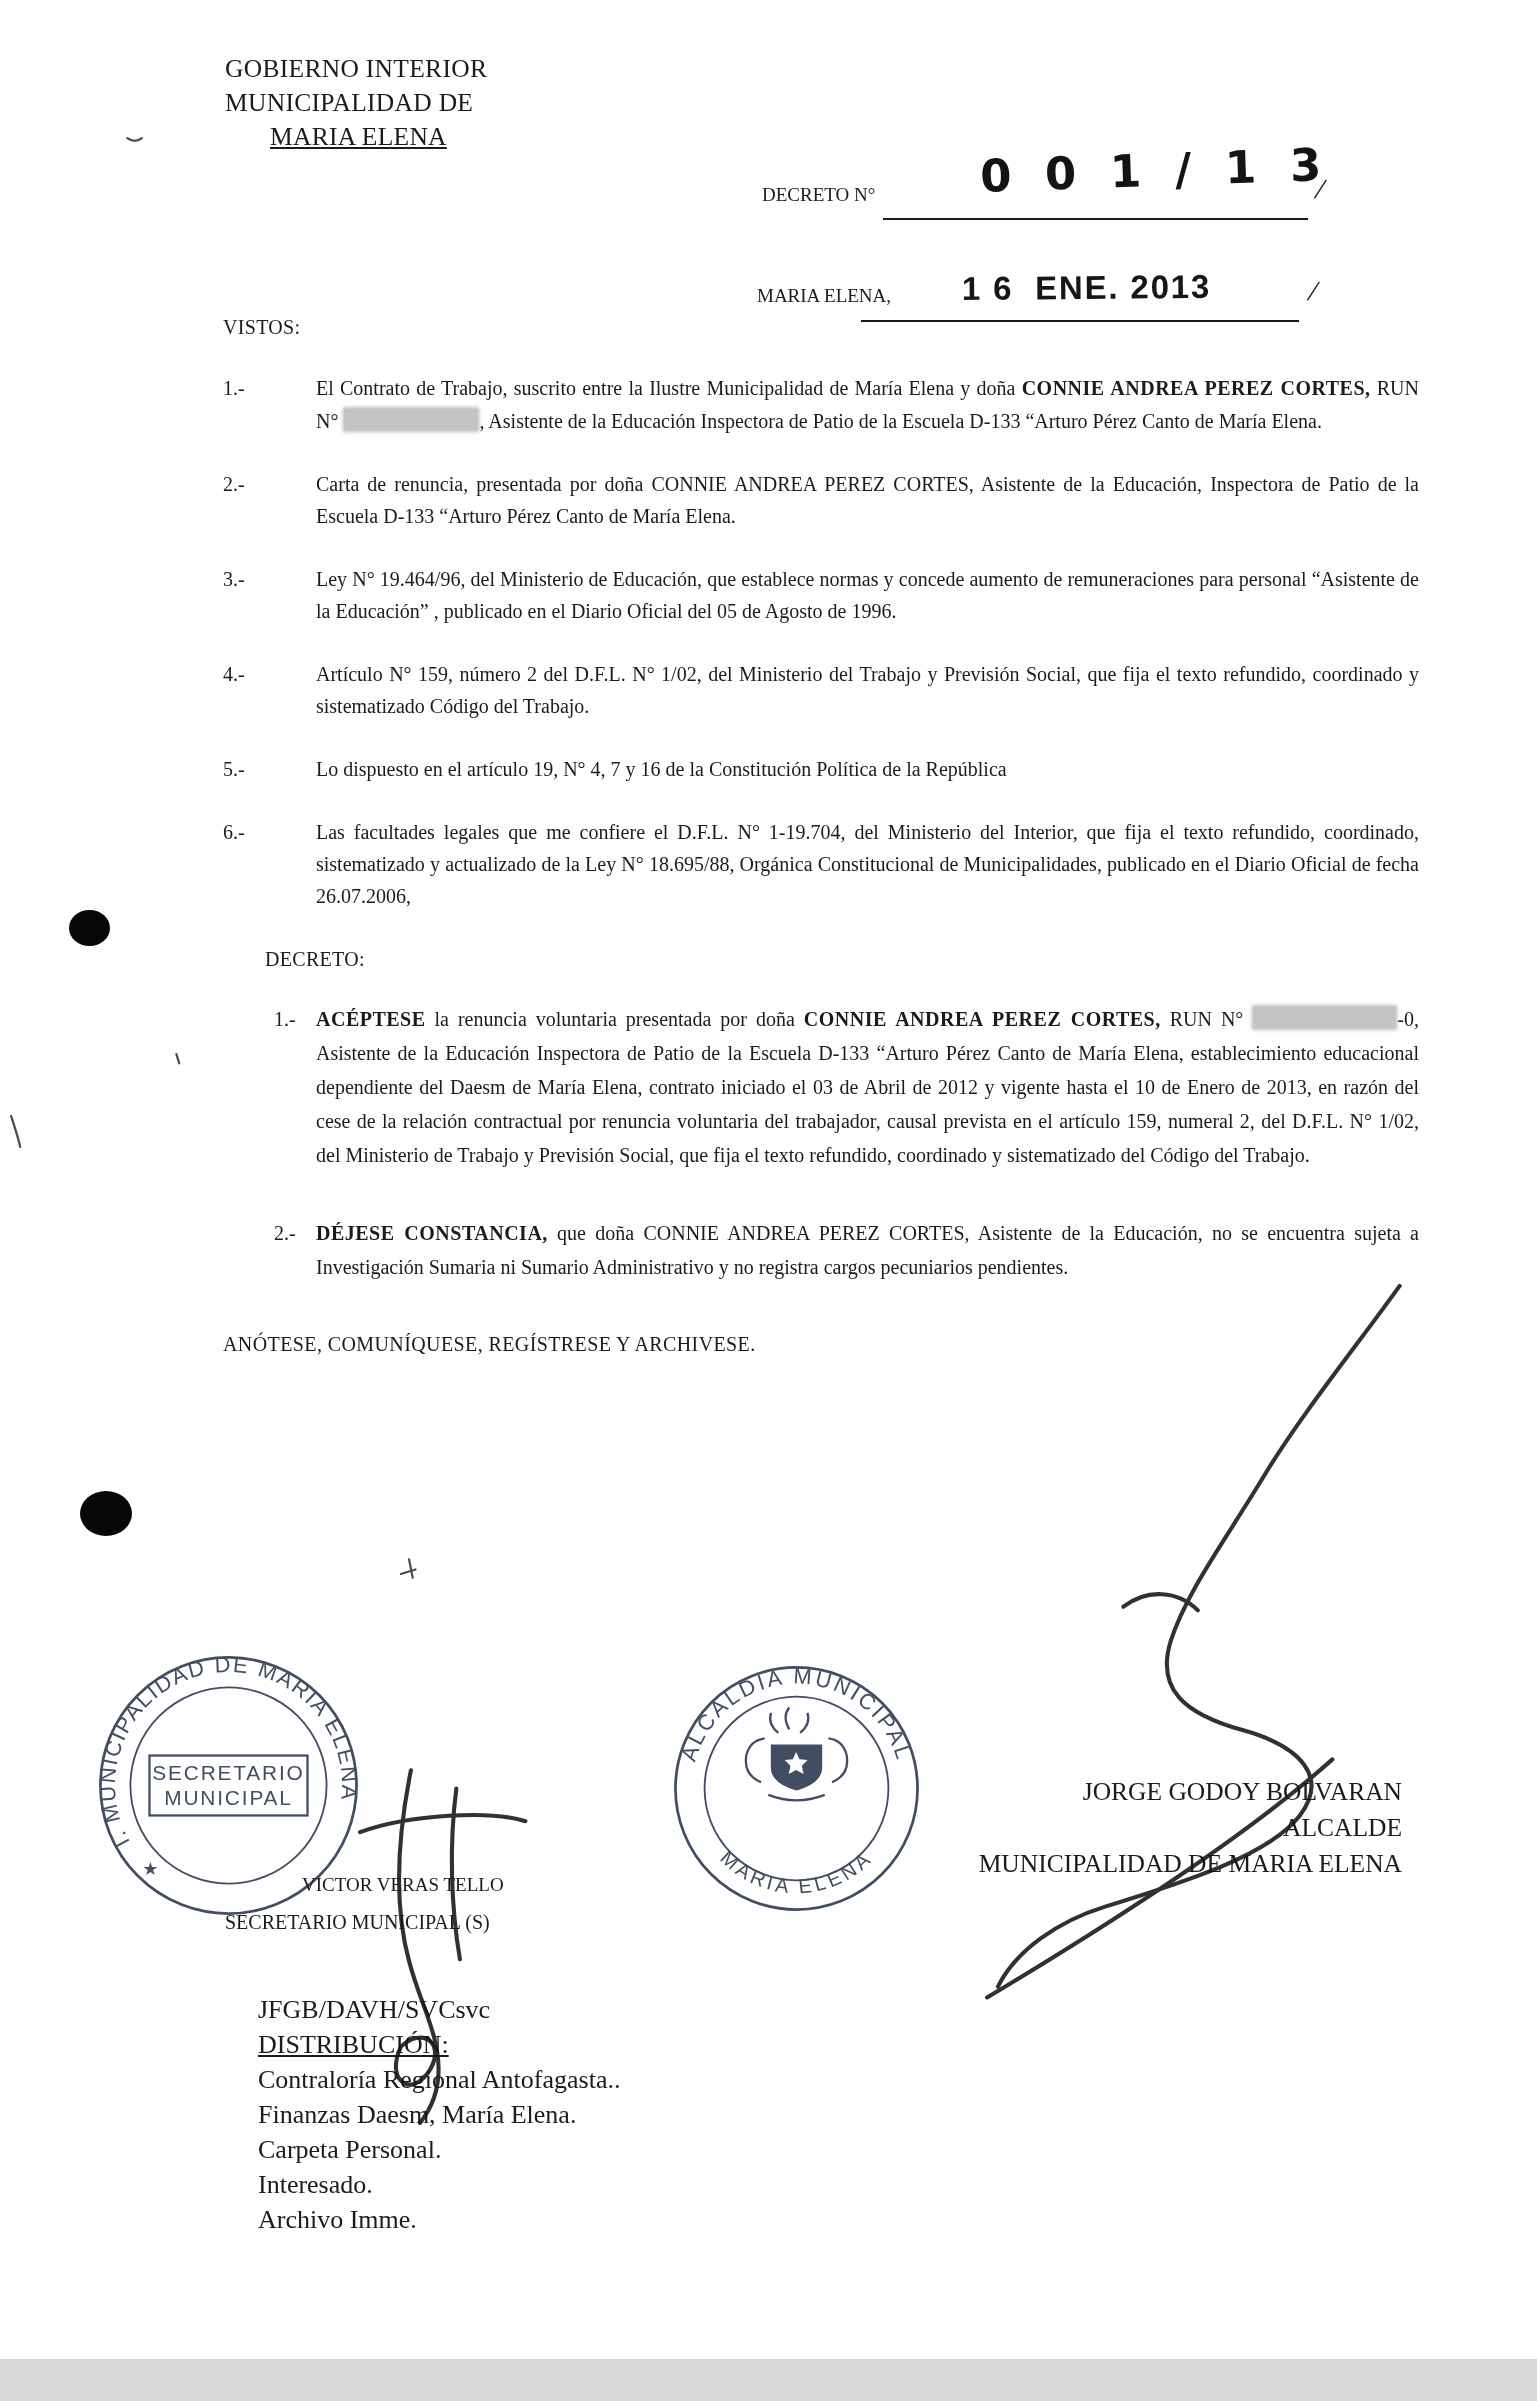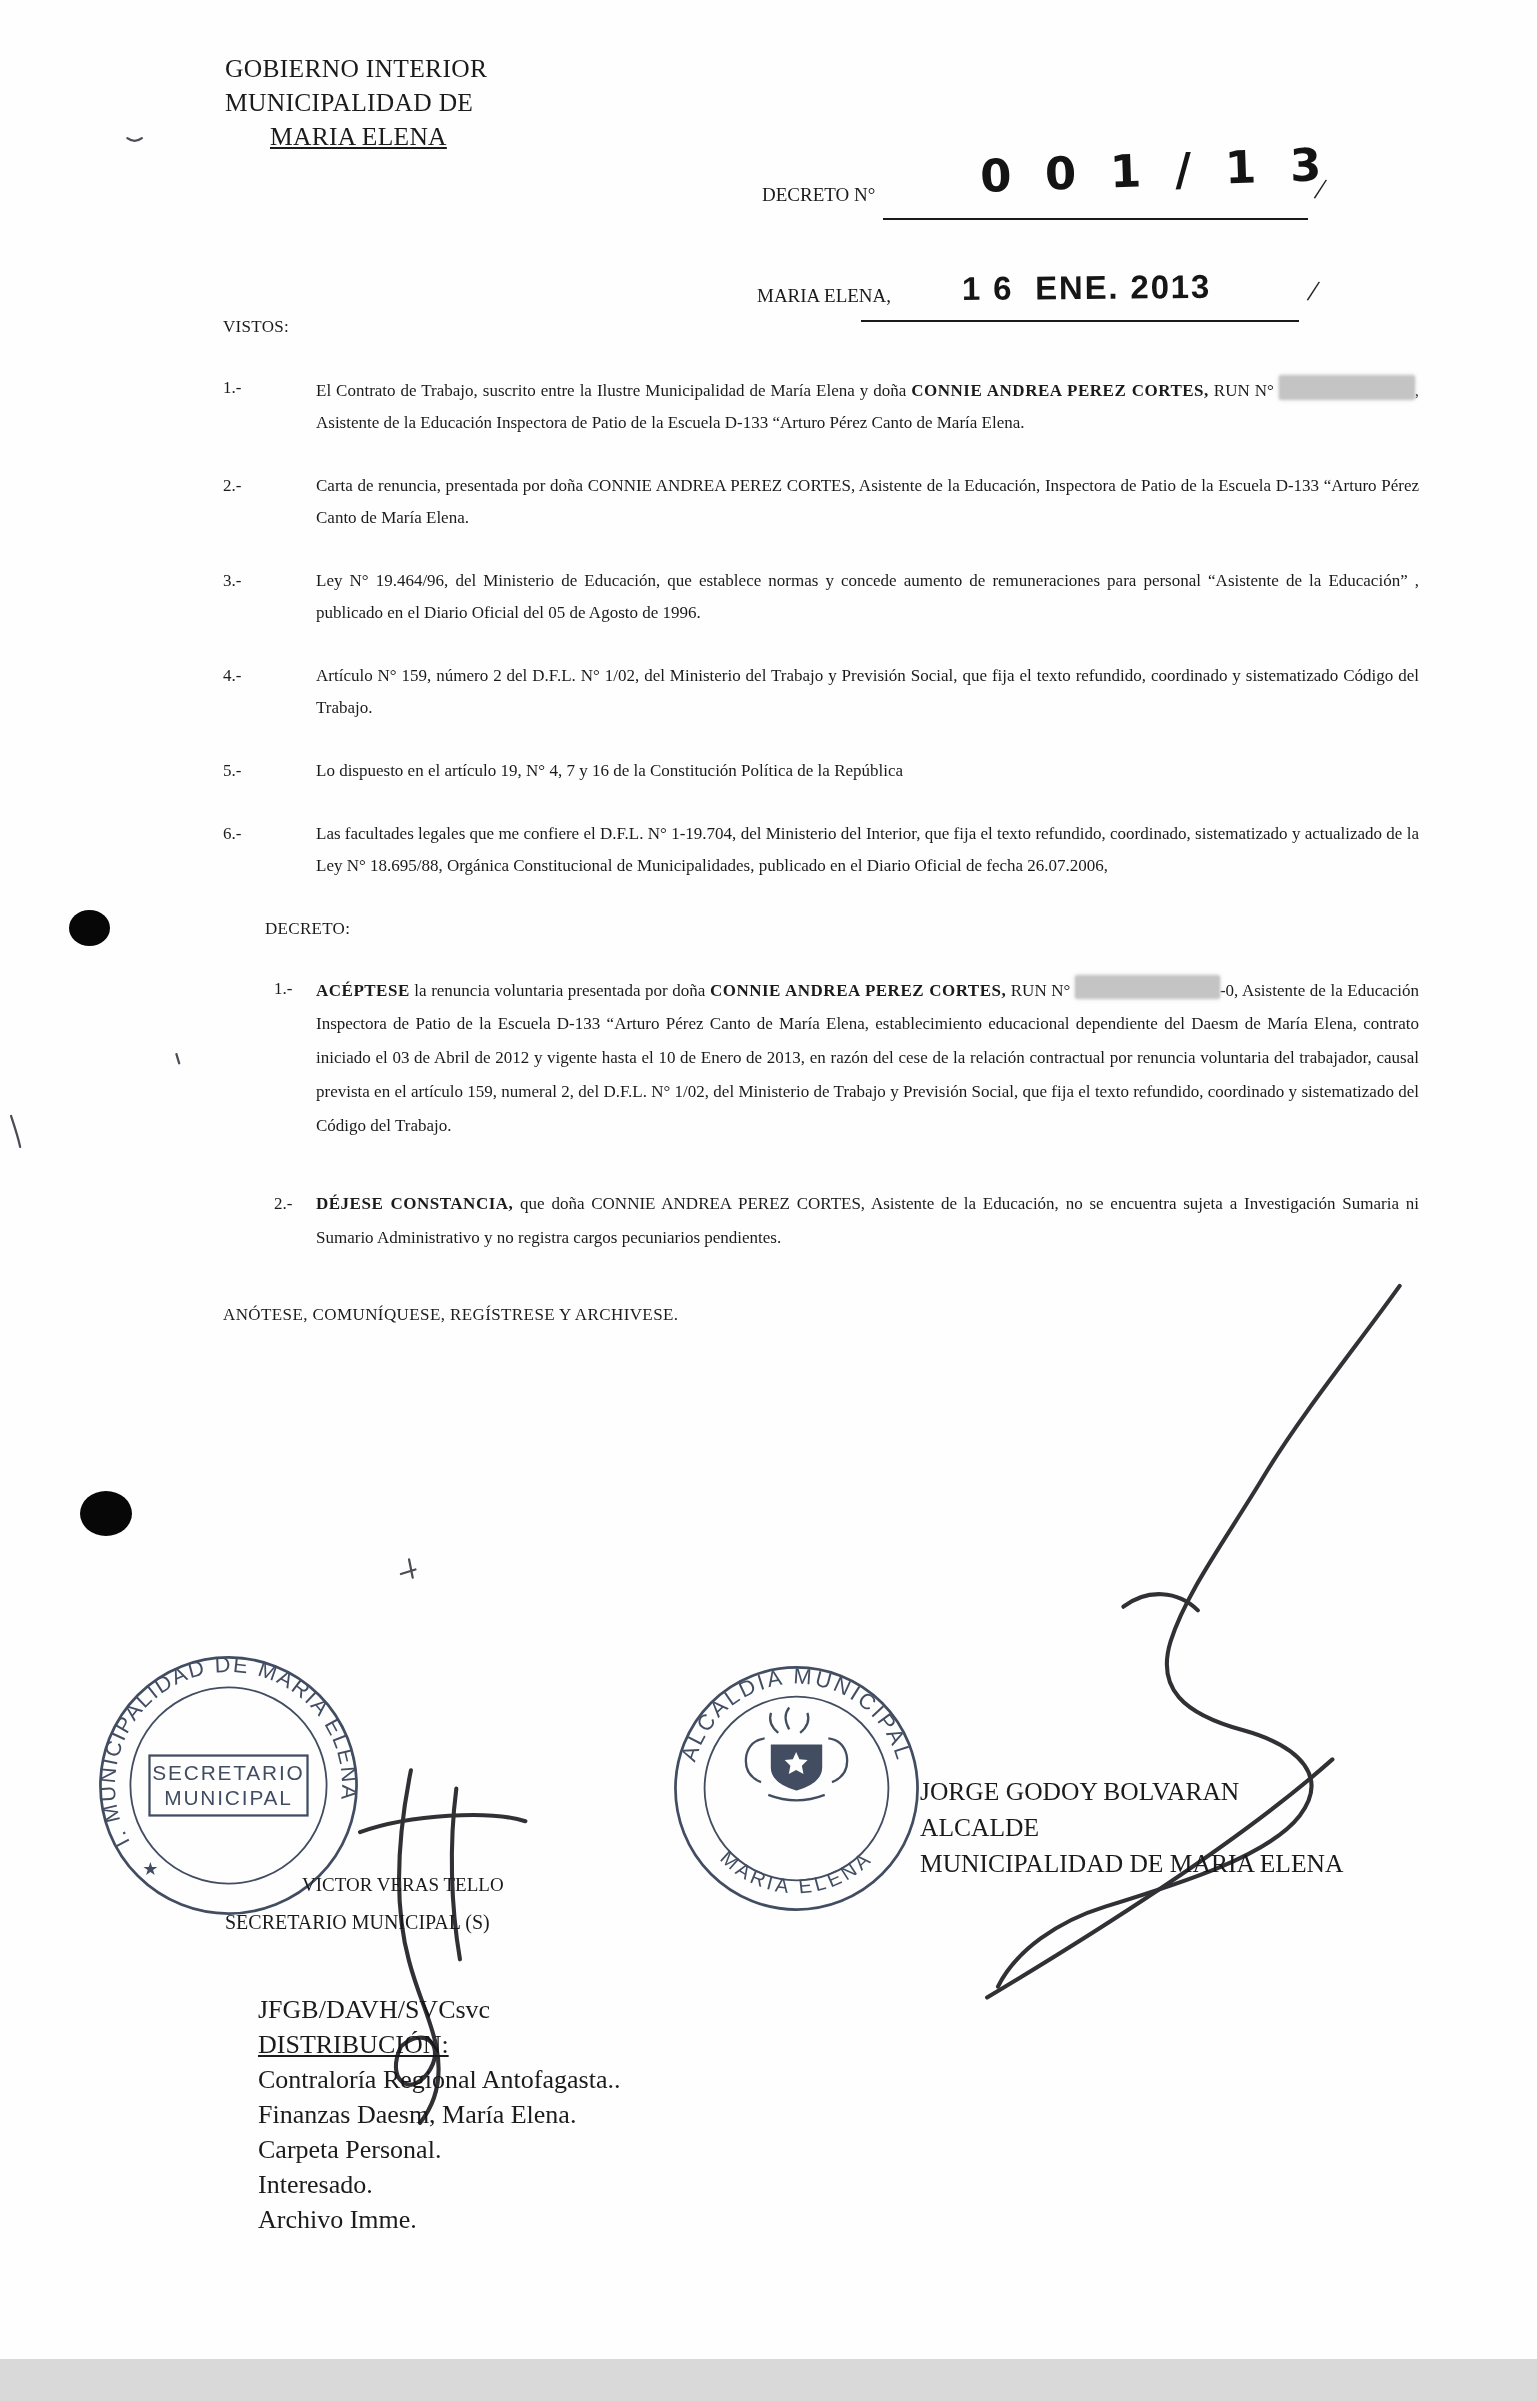--- a/index.html
+++ b/index.html
@@ -26,21 +26,21 @@
   }
   .date-stamp {
     position:absolute; left:962px; top:269px;
     font-family:"Liberation Sans", sans-serif; font-weight:bold; font-size:33px;
     letter-spacing:1.8px; color:#161616; transform:rotate(-.5deg); white-space:pre;
   }
   .hand-slash { position:absolute; font-size:31px; color:#222; transform:rotate(14deg); }
   .s1 { left:1316px; top:171px; }
   .s2 { left:1309px; top:273px; }
   
-  main.body { position:absolute; left:223px; top:311px; width:1196px; font-size:17px; line-height:32px; z-index:1; }
+  main.body { position:absolute; left:223px; top:311px; width:1196px; font-size:20px; line-height:32px; z-index:1; }
   .section-title { margin-bottom:29px; letter-spacing:0.3px; }
   .list .li { display:flex; margin-bottom:31px; }
   .list .num { flex:0 0 93px; }
   .list .txt { flex:1; text-align:justify; }
   .list-decreto { margin-left:51px; }
   .list-decreto .num { flex:0 0 42px; }
   .list-decreto .li { line-height:34px; margin-bottom:44px; }
   .decreto-title { margin-left:42px; margin-top:6px; margin-bottom:27px; }
   .b { font-weight:bold; letter-spacing:0.5px; }
   .redact {
@@ -48,21 +48,21 @@
     transform:translateY(3.6px); filter:blur(1.1px); box-shadow:0 0 3.6px #cfcfcf;
   }
   .closing { margin-top:40px; letter-spacing:0.4px; }
   
   .stamp { position:absolute; opacity:.9; z-index:2; }
   .stamp-left  { left:95px; top:1652px; }
   .stamp-right { left:670px; top:1662px; }
   
   .sig-name-left  { position:absolute; left:302px; top:1874px; font-size:19px; z-index:3; }
   .sig-title-left { position:absolute; left:225px; top:1911px; font-size:20px; z-index:3; }
-  .sig-right { position:absolute; left:920px; top:1774px; width:482px; text-align:left; font-size:25.5px; line-height:36px; z-index:3; }
+  .sig-right { position:absolute; left:920px; top:1774px; width:482px; text-align:right; font-size:25.5px; line-height:36px; z-index:3; }
   
   footer { position:absolute; left:258px; top:1992px; font-size:26px; line-height:35px; z-index:3; }
   .fline { }
   .dist-title { text-decoration:underline; }
   
   .dot { position:absolute; background:#070707; border-radius:50%; z-index:4; }
   .dot1 { left:69px;  top:910px; width:41px; height:36px; }
   .dot2 { left:80px;  top:1491px; width:52px; height:45px; }
   .sig-overlay { position:absolute; left:0; top:0; z-index:6; pointer-events:none; }
 </style>

